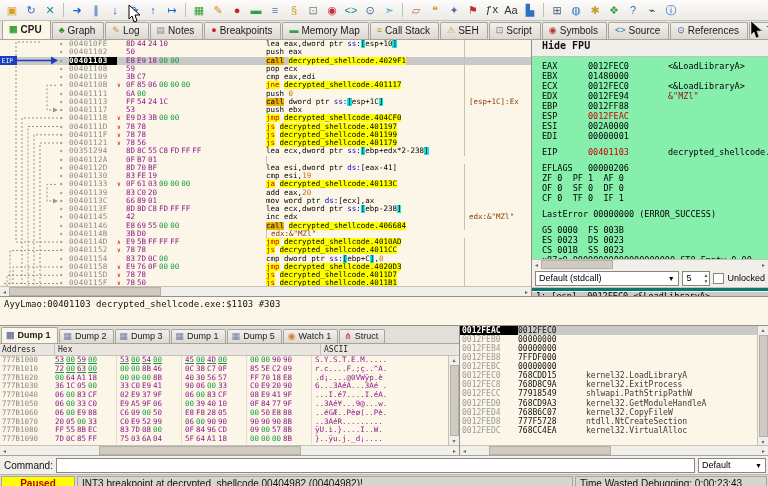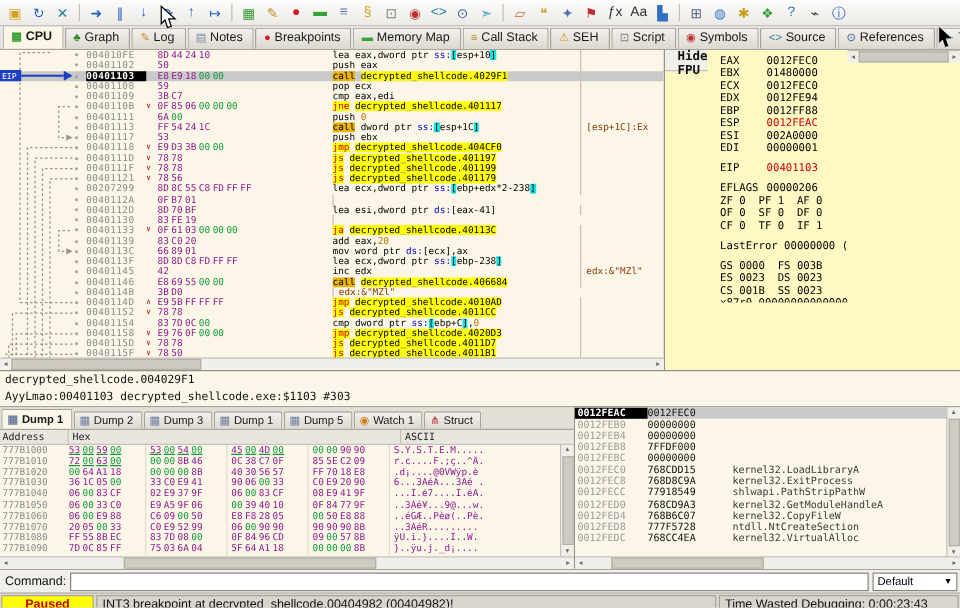--- a/index.html
+++ b/index.html
@@ -52,21 +52,21 @@
   
   .hs{position:absolute;left:0;right:0;bottom:0;height:9px;background:#F1EFEA;
       border-top:1px solid #C6C2BA;display:flex;align-items:center}
   .vs{position:absolute;top:0;bottom:0;right:0;width:10px;background:#F1EFEA;
       border-left:1px solid #C6C2BA;display:flex;flex-direction:column;align-items:center;justify-content:space-between}
   .sarr{color:#6E6A64;font-size:6px;line-height:8px;width:9px;text-align:center}
   .sth{background:#CFCBC2;border:1px solid #B4B0A8;height:7px}
   .svth{background:#CFCBC2;border:1px solid #B4B0A8;width:7px;flex:1;margin:1px 0}
 
   
-  #regs{flex:1;background:#fef9c3;display:flex;min-width:0}
+  #regs{flex:1;background:#86efac;display:flex;flex-direction:column;min-width:0}
   #hidefpu{height:16px;line-height:16px;border-bottom:1px solid #C6C2BA;background:#F1EFEA;
            font:bold 10px "DejaVu Sans Mono",monospace;padding-left:10px;color:#111}
   #regcontent{height:198px;overflow:hidden;padding:4px 0 0 10px;
               font:8.5px/10px "DejaVu Sans Mono",monospace;white-space:pre}
   .rrow{display:flex;height:10px}
   .rname{width:46px}
   .rval{width:80px}
   .rval.red{color:#C80000}
   .rextra{flex:1;overflow:hidden}
   .rextra.str{color:#8B1A1A}
@@ -162,21 +162,21 @@
     <div class="tbi" style="color: rgb(128, 128, 128);">⊡</div>
     <div class="tbi" style="color: rgb(192, 48, 48);">◉</div>
     <div class="tbi" style="color: rgb(32, 128, 144);">&lt;&gt;</div>
     <div class="tbi" style="color: rgb(64, 96, 160);">⊙</div>
     <div class="tbi" style="color: rgb(58, 154, 208);">➣</div>
     <div class="tbsep"></div>
     <div class="tbi" style="color: rgb(192, 112, 64);">▱</div>
     <div class="tbi" style="color: rgb(200, 160, 32);">❝</div>
     <div class="tbi" style="color: rgb(80, 112, 176);">✦</div>
     <div class="tbi" style="color: rgb(192, 48, 48);">⚑</div>
-    <div class="tbi" style="color: rgb(48, 48, 48);">ƒx</div>
+    <div class="tbi" style="color: rgb(48, 48, 48); font-family: Liberation Mono, monospace;">ƒx</div>
     <div class="tbi" style="color: rgb(48, 48, 48);">Aa</div>
     <div class="tbi" style="color: rgb(48, 112, 192);">▙</div>
     <div class="tbsep"></div>
     <div class="tbi" style="color: rgb(80, 96, 128);">⊞</div>
     <div class="tbi" style="color: rgb(48, 112, 192);">◍</div>
     <div class="tbi" style="color: rgb(200, 160, 32);">✱</div>
     <div class="tbi" style="color: rgb(58, 160, 58);">❖</div>
     <div class="tbi" style="color: rgb(48, 112, 192);">?</div>
     <div class="tbi" style="color: rgb(48, 48, 48);">⌁</div>
     <div class="tbi" style="color: rgb(32, 96, 192);">ⓘ</div>
@@ -379,21 +379,21 @@
             <span class="cdot">●</span>
             <span class="caddr">00401121</span>
             <span class="cjm">∨</span>
             <span class="cbytes"><span class="b">78</span><span class="b">56</span></span>
             <span class="cinstr"><span class="tj">js</span> <span class="ty">decrypted_shellcode.401179</span></span>
             <span class="ccomm"></span>
           </div>
           <div class="dr">
             <span class="cb"></span>
             <span class="cdot">●</span>
-            <span class="caddr">00207299</span>
+            <span class="caddr">00351294</span>
             <span class="cjm"></span>
             <span class="cbytes"><span class="b">8D</span><span class="b">8C</span><span class="b">55</span><span class="b">C8</span><span class="b">FD</span><span class="b">FF</span><span class="b">FF</span></span>
             <span class="cinstr">lea ecx,dword ptr <span class="ts">ss:</span><span class="tb1">[</span>ebp+edx*2-238<span class="tb1">]</span></span>
             <span class="ccomm"></span>
           </div>
           <div class="dr">
             <span class="cb"></span>
             <span class="cdot">●</span>
             <span class="caddr">0040112A</span>
             <span class="cjm"></span>
@@ -408,20 +408,21 @@
             <span class="cbytes"><span class="b">8D</span><span class="b">70</span><span class="b">BF</span></span>
             <span class="cinstr">lea esi,dword ptr <span class="ts">ds:</span>[eax-41]</span>
             <span class="ccomm"></span>
           </div>
           <div class="dr">
             <span class="cb"></span>
             <span class="cdot">●</span>
             <span class="caddr">00401130</span>
             <span class="cjm"></span>
             <span class="cbytes"><span class="b">83</span><span class="b">FE</span><span class="b">19</span></span>
+            <span class="cinstr">cmp esi,<span class="tn">19</span></span>
             <span class="ccomm"></span>
           </div>
           <div class="dr">
             <span class="cb"></span>
             <span class="cdot">●</span>
             <span class="caddr">00401133</span>
             <span class="cjm">∨</span>
             <span class="cbytes"><span class="b">0F</span><span class="b">61</span><span class="b">03</span><span class="b z">00</span><span class="b z">00</span><span class="b z">00</span></span>
             <span class="cinstr"><span class="tj">ja</span> <span class="ty">decrypted_shellcode.40113C</span></span>
             <span class="ccomm"></span>
@@ -543,28 +544,39 @@
   </div>
 
   <div id="regs">
     <div id="hidefpu">Hide FPU</div>
     <div id="regcontent"><div class="rrow"><span class="rname">EAX</span><span class="rval">0012FEC0</span><span class="rextra">&lt;&amp;LoadLibraryA&gt;</span></div><div class="rrow"><span class="rname">EBX</span><span class="rval">01480000</span><span class="rextra"></span></div><div class="rrow"><span class="rname">ECX</span><span class="rval">0012FEC0</span><span class="rextra">&lt;&amp;LoadLibraryA&gt;</span></div><div class="rrow"><span class="rname">EDX</span><span class="rval">0012FE94</span><span class="rextra str">&amp;"MZl"</span></div><div class="rrow"><span class="rname">EBP</span><span class="rval">0012FF88</span><span class="rextra"></span></div><div class="rrow"><span class="rname">ESP</span><span class="rval red">0012FEAC</span><span class="rextra"></span></div><div class="rrow"><span class="rname">ESI</span><span class="rval">002A0000</span><span class="rextra"></span></div><div class="rrow"><span class="rname">EDI</span><span class="rval">00000001</span><span class="rextra"></span></div><div class="rgap"></div><div class="rrow"><span class="rname">EIP</span><span class="rval red">00401103</span><span class="rextra">decrypted_shellcode.00</span></div><div class="rgap"></div><div class="rrow"><span class="rname">EFLAGS</span><span class="rval">00000206</span></div><div class="rrow">ZF 0  PF 1  AF 0</div><div class="rrow">OF 0  SF 0  DF 0</div><div class="rrow">CF 0  TF 0  IF 1</div><div class="rgap"></div><div class="rrow">LastError 00000000 (ERROR_SUCCESS)</div><div class="rgap"></div><div class="rrow">GS 0000  FS 003B</div><div class="rrow">ES 0023  DS 0023</div><div class="rrow">CS 001B  SS 0023</div><div class="rrow">x87r0 00000000000000000000 ST0 Empty 0.00</div></div>
     <div id="reghs">
       <span class="sarr">◂</span>
       <div class="sth" style="width:70px"></div>
       <span class="sarr" style="margin-left:auto">▸</span>
     </div>
+    <div id="convrow">
+      <div class="combo" id="convsel">
+        <span>Default (stdcall)</span>
+          <span style="font-size:7px">▼</span>
+      </div>
+      <div class="spin">
+        <span>5</span>
+        <span class="ud">▲<br>▼</span>
+      </div>
+      <div class="chk"></div>
+      <span style="font-size:9px">Unlocked</span>
+    </div>
     <div id="args">
         <div class="arow sel">1: [esp]  0012FEC0 &lt;&amp;LoadLibraryA&gt;</div>
       </div>
   </div>
 </div>
 
 <div id="infobox">
-  <div>decrypted_shellcode.004029F1</div>
   <div>AyyLmao:00401103 decrypted_shellcode.exe:$1103 #303</div>
 </div>
 
 <div id="bottom">
   <div id="dumppanel">
     <div id="dumptabs" class="tabbar">
         <div class="tab active">
           <span class="ticon" style="color: rgb(112, 128, 160);">▦</span>
           <span>Dump 1</span>
         </div>

